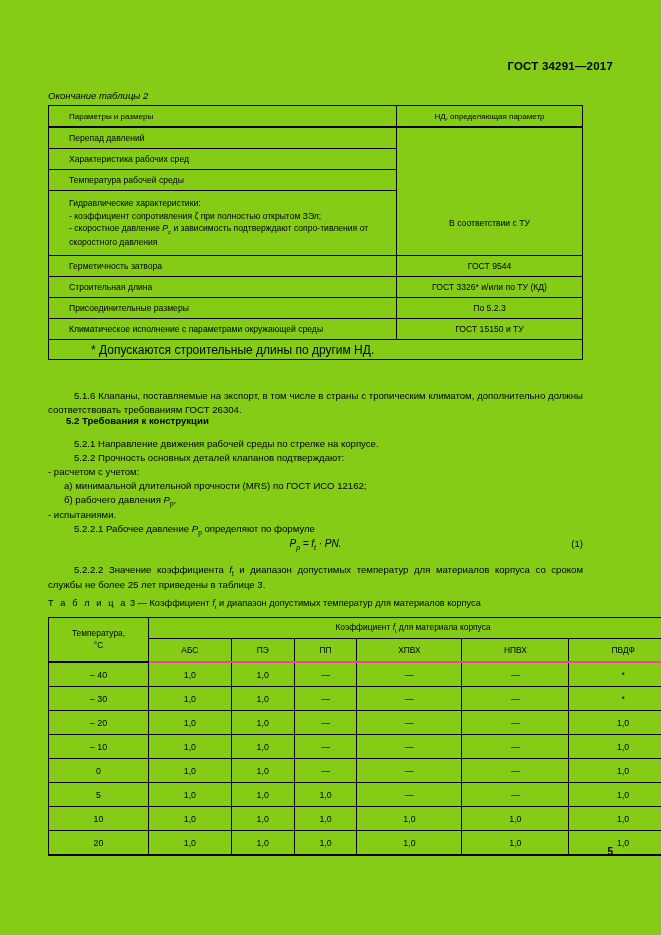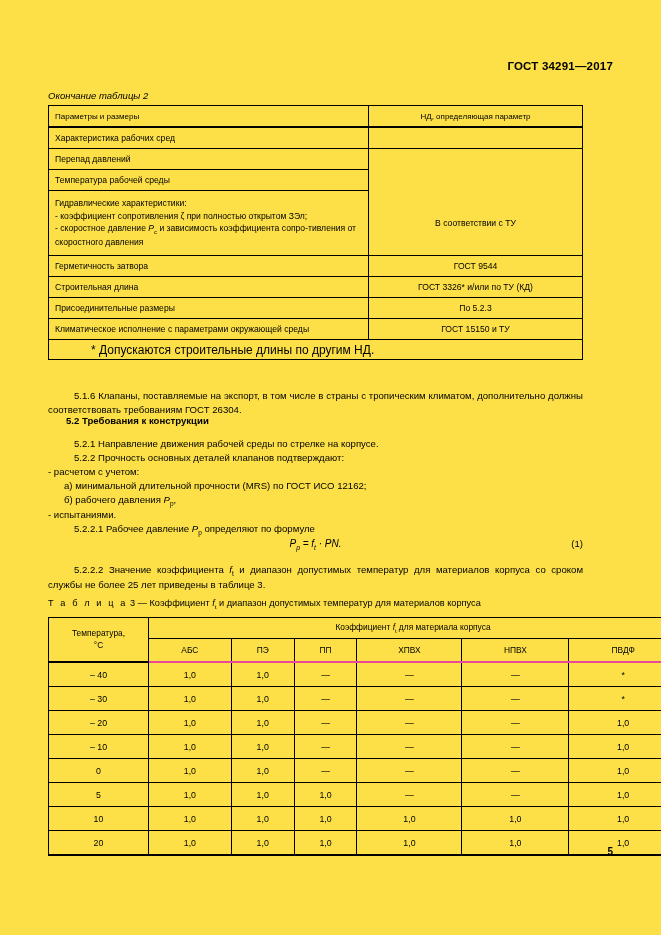--- a/index.html
+++ b/index.html
@@ -13,21 +13,21 @@
     position: relative;
     font-family: "Liberation Sans", sans-serif;
     color: #000000;
     overflow: hidden;
   }
   .page {
     position: absolute;
     left: 0; top: 0;
     width: 661px;
     height: 935px;
-    background: #fde047;
+    background: #84cc16;
   }
   .gost-header {
     position: absolute;
     right: 48px;
     top: 60px;
     font-size: 11.5px;
     font-weight: bold;
     letter-spacing: 0.2px;
   }
   .table2-caption {
@@ -42,21 +42,21 @@
   .t2 {
     position: absolute;
     left: 48px;
     top: 105px;
     width: 535px;
     border-collapse: collapse;
     font-size: 8.6px;
   }
   .t2 td, .t2 th {
     border: 1px solid #000;
-    padding: 0 6px;
+    padding: 0 20px;
     vertical-align: middle;
     font-weight: normal;
   }
   .t2 .hdr {
     text-align: center;
     height: 18px;
     font-size: 8px;
     border-bottom: 2px solid #000;
   }
   .t2 .lbl {
@@ -177,36 +177,36 @@
 
   <div class="table2-caption">Окончание таблицы 2</div>
 
   <table class="t2">
     <tbody>
       <tr>
         <th class="hdr lbl">Параметры и размеры</th>
         <th class="hdr val">НД, определяющая параметр</th>
       </tr>
       <tr>
+        <td class="lbl">Перепад давлений</td>
+        <td class="val nb-bottom" rowspan="1"></td>
+      </tr>
+      <tr>
         <td class="lbl">Характеристика рабочих сред</td>
         <td class="val noborder-mid"></td>
-      </tr>
-      <tr>
-        <td class="lbl">Перепад давлений</td>
-        <td class="val nb-bottom" rowspan="1"></td>
       </tr>
       <tr>
         <td class="lbl">Температура рабочей среды</td>
         <td class="val noborder-mid"></td>
       </tr>
       <tr>
         <td class="lbl hydro">
           <span class="ln">Гидравлические характеристики:</span>
           <span class="ln">-  коэффициент сопротивления ζ при полностью открытом ЗЭл;</span>
-          <span class="ln ln2"><span>-  скоростное давление </span><span class="sym">P</span><sub>с</sub><span> и зависимость коэффициента сопро-</span><span>тивления от скоростного давления</span></span>
+          <span class="ln ln2"><span>-  скоростное давление </span><span class="sym">P</span><sub>с</sub><span> и зависимость подтверждают сопро-</span><span>тивления от скоростного давления</span></span>
         </td>
         <td class="val noborder-mid">В соответствии с ТУ</td>
       </tr>
       <tr>
         <td class="lbl">Герметичность затвора</td>
         <td class="val">ГОСТ 9544</td>
       </tr>
       <tr>
         <td class="lbl">Строительная длина</td>
         <td class="val">ГОСТ 3326* и/или по ТУ (КД)</td>

